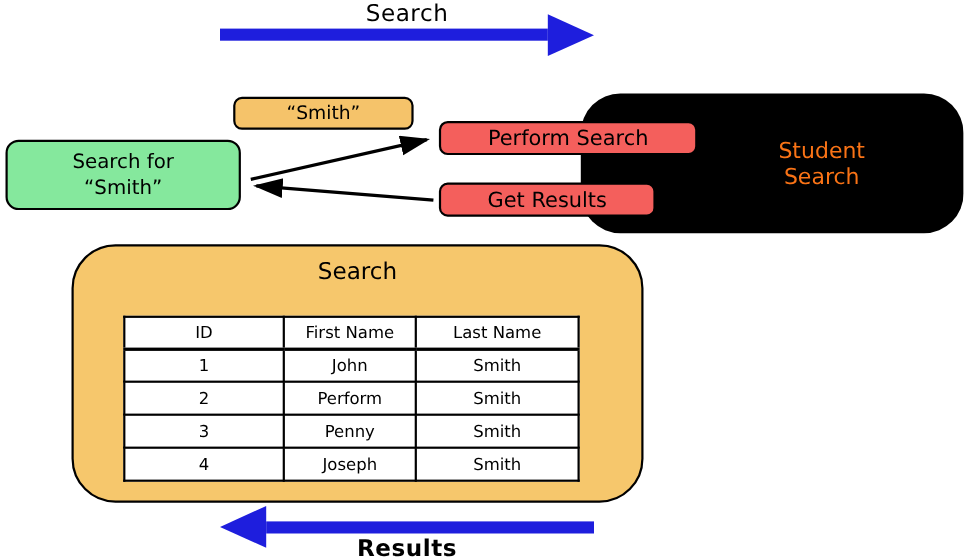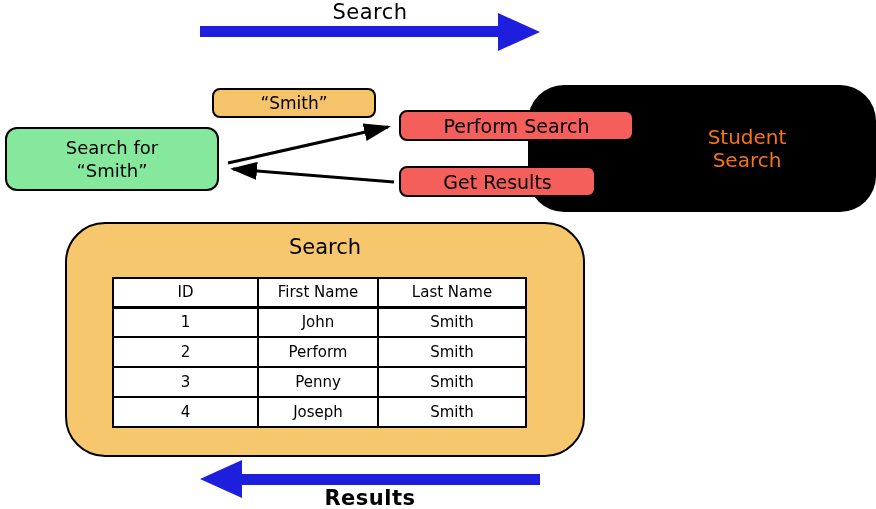--- a/index.html
+++ b/index.html
@@ -27,21 +27,21 @@
   #get-results-box { left:399px; top:166px; width:197px; height:31px; background:#f45f5c; border-radius:8px; font-size:19px; z-index:2; }
 
   #process-box { position:absolute; left:528px; top:85px; width:348px; height:127px; background:#000; border-radius:36px; z-index:1; }
   #process-box .process-text { position:absolute; left:90px; right:0; top:50%; transform:translateY(-50%); color:#f97316; text-align:center; font-size:20px; line-height:23px; }
 
   #connector-layer { position:absolute; left:0; top:0; width:876px; height:509px; z-index:3; pointer-events:none; }
 
   #results-panel { position:absolute; left:65px; top:222px; width:520px; height:235px; background:#f6c76c; border:2px solid #000; border-radius:40px; }
   #results-panel-title { position:absolute; left:0; top:11px; width:100%; text-align:center; font-size:21px; }
 
-  .results-table { position:absolute; left:45px; top:53px; border-collapse:collapse; background:#fff; table-layout:fixed; }
+  .results-table { position:absolute; left:45px; top:63px; border-collapse:collapse; background:#fff; table-layout:fixed; }
   .results-table th, .results-table td {
     border:2px solid #000; text-align:center; font-weight:normal; font-size:15px; padding:0;
   }
   .results-table th { height:29px; }
   .results-table td { height:30px; }
   .col-id { width:145px; }
   .col-first { width:120px; }
   .col-last { width:148px; }
   .results-table thead th { border-bottom:3px solid #000; }
 </style>

